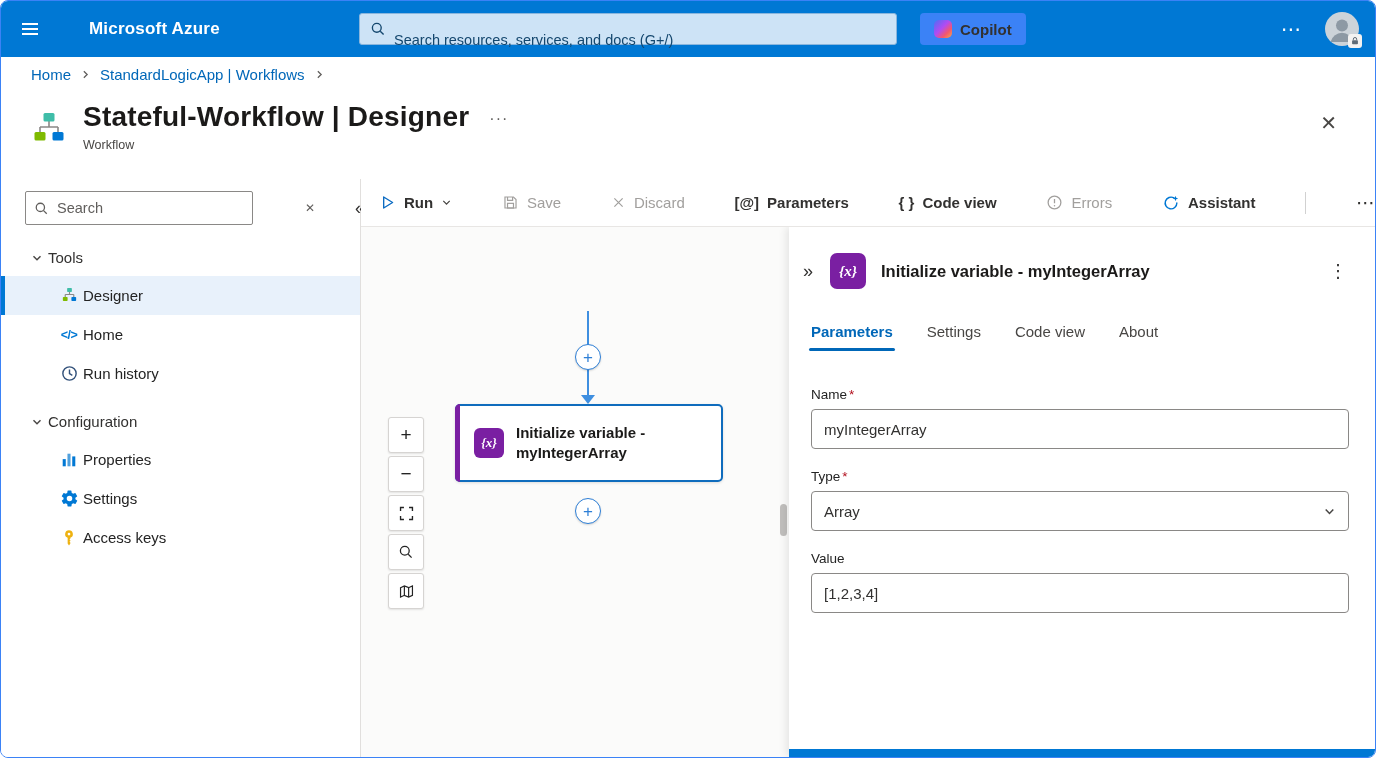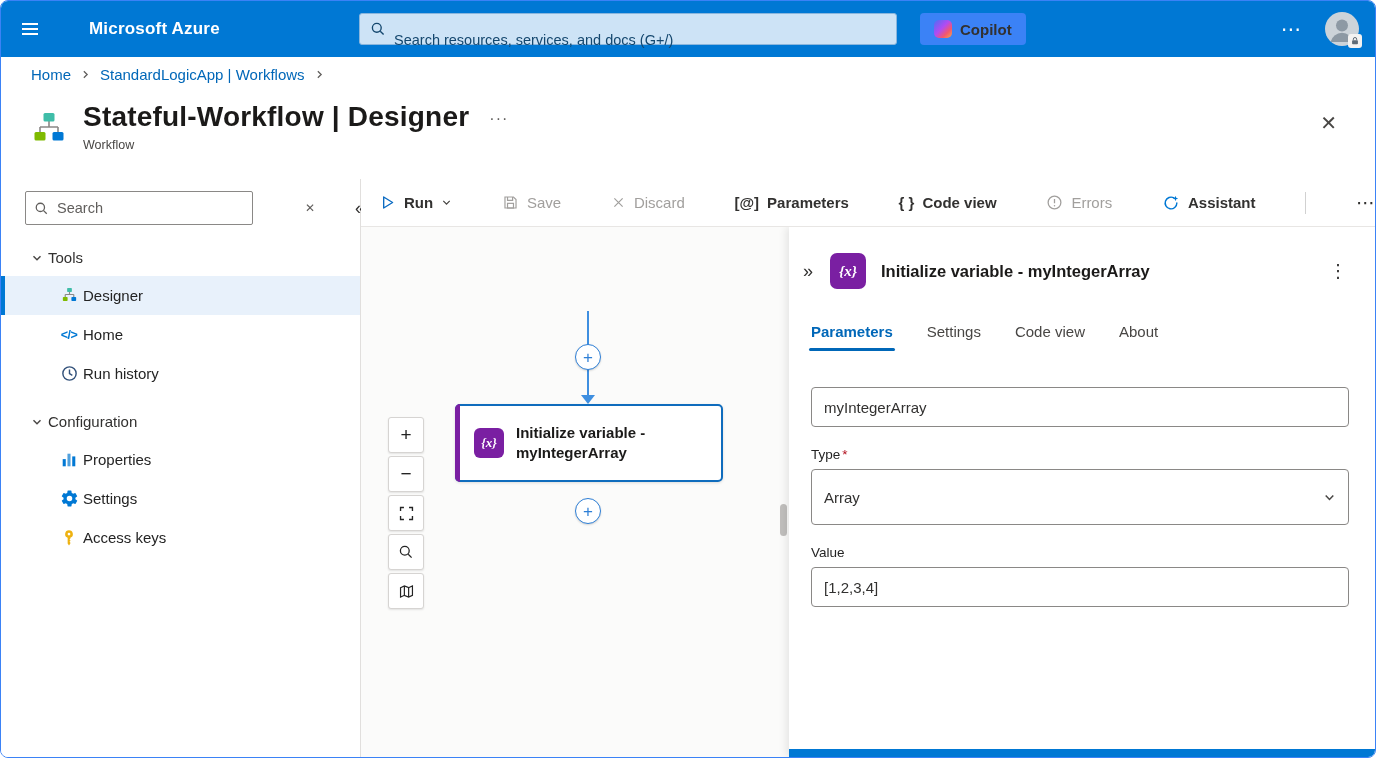--- a/index.html
+++ b/index.html
@@ -101,21 +101,21 @@
   .panel-menu { font-size:18px; color:#323130; cursor:pointer; padding:0 4px; }
   .panel-tabs { display:flex; gap:34px; margin-top:34px; padding-left:22px; font-size:15px; }
   .ptab { padding-bottom:11px; cursor:pointer; color:#484644; position:relative; }
   .ptab.active { color:#0067b8; font-weight:700; }
   .ptab.active::after { content:""; position:absolute; left:-2px; right:-2px; bottom:0; height:3px; border-radius:2px; background:#0067b8; }
   .panel-form { padding:36px 26px 0 22px; }
   .field { margin-bottom:20px; }
   .field-label { font-size:13.5px; color:#242424; margin-bottom:7px; }
   .req { color:#b10e1c; margin-left:2px; }
   .field input { width:100%; height:40px; border:1px solid #8a8886; border-radius:4px; padding:0 12px; font-size:15px; color:#323130; font-family:inherit; outline:none; background:#fff; }
-  .select-box { width:100%; height:56px; border:1px solid #8a8886; border-radius:4px; padding:0 12px; display:flex; align-items:center; justify-content:space-between; font-size:15px; color:#323130; cursor:pointer; background:#fff; }
+  .select-box { width:100%; height:40px; border:1px solid #8a8886; border-radius:4px; padding:0 12px; display:flex; align-items:center; justify-content:space-between; font-size:15px; color:#323130; cursor:pointer; background:#fff; }
   .panel-footer { position:absolute; left:0; right:0; bottom:0; height:8px; background:#0078d4; }
 </style>
 </head>
 <body>
 
 <div class="app">
 
   <header class="topbar">
     <div class="hamburger">
       <svg width="20" height="20" viewBox="0 0 20 20" fill="none" stroke="#fff" stroke-width="1.8">
@@ -377,20 +377,23 @@
 
           <div class="panel-tabs">
             <span class="ptab active">Parameters</span>
             <span class="ptab">Settings</span>
             <span class="ptab">Code view</span>
             <span class="ptab">About</span>
           </div>
 
           <div class="panel-form">
             <div class="field">
+              <div class="field-label">
+                <span>Name</span><span class="req">*</span>
+              </div>
               <input type="text" value="myIntegerArray" style="">
             </div>
 
             <div class="field">
               <div class="field-label">
                 <span>Type</span><span class="req">*</span>
               </div>
               <div class="select-box">
                 <span>Array</span>
                 <svg class="chev" width="13" height="13" viewBox="0 0 12 12" fill="none" stroke="#484644" stroke-width="1.4">

